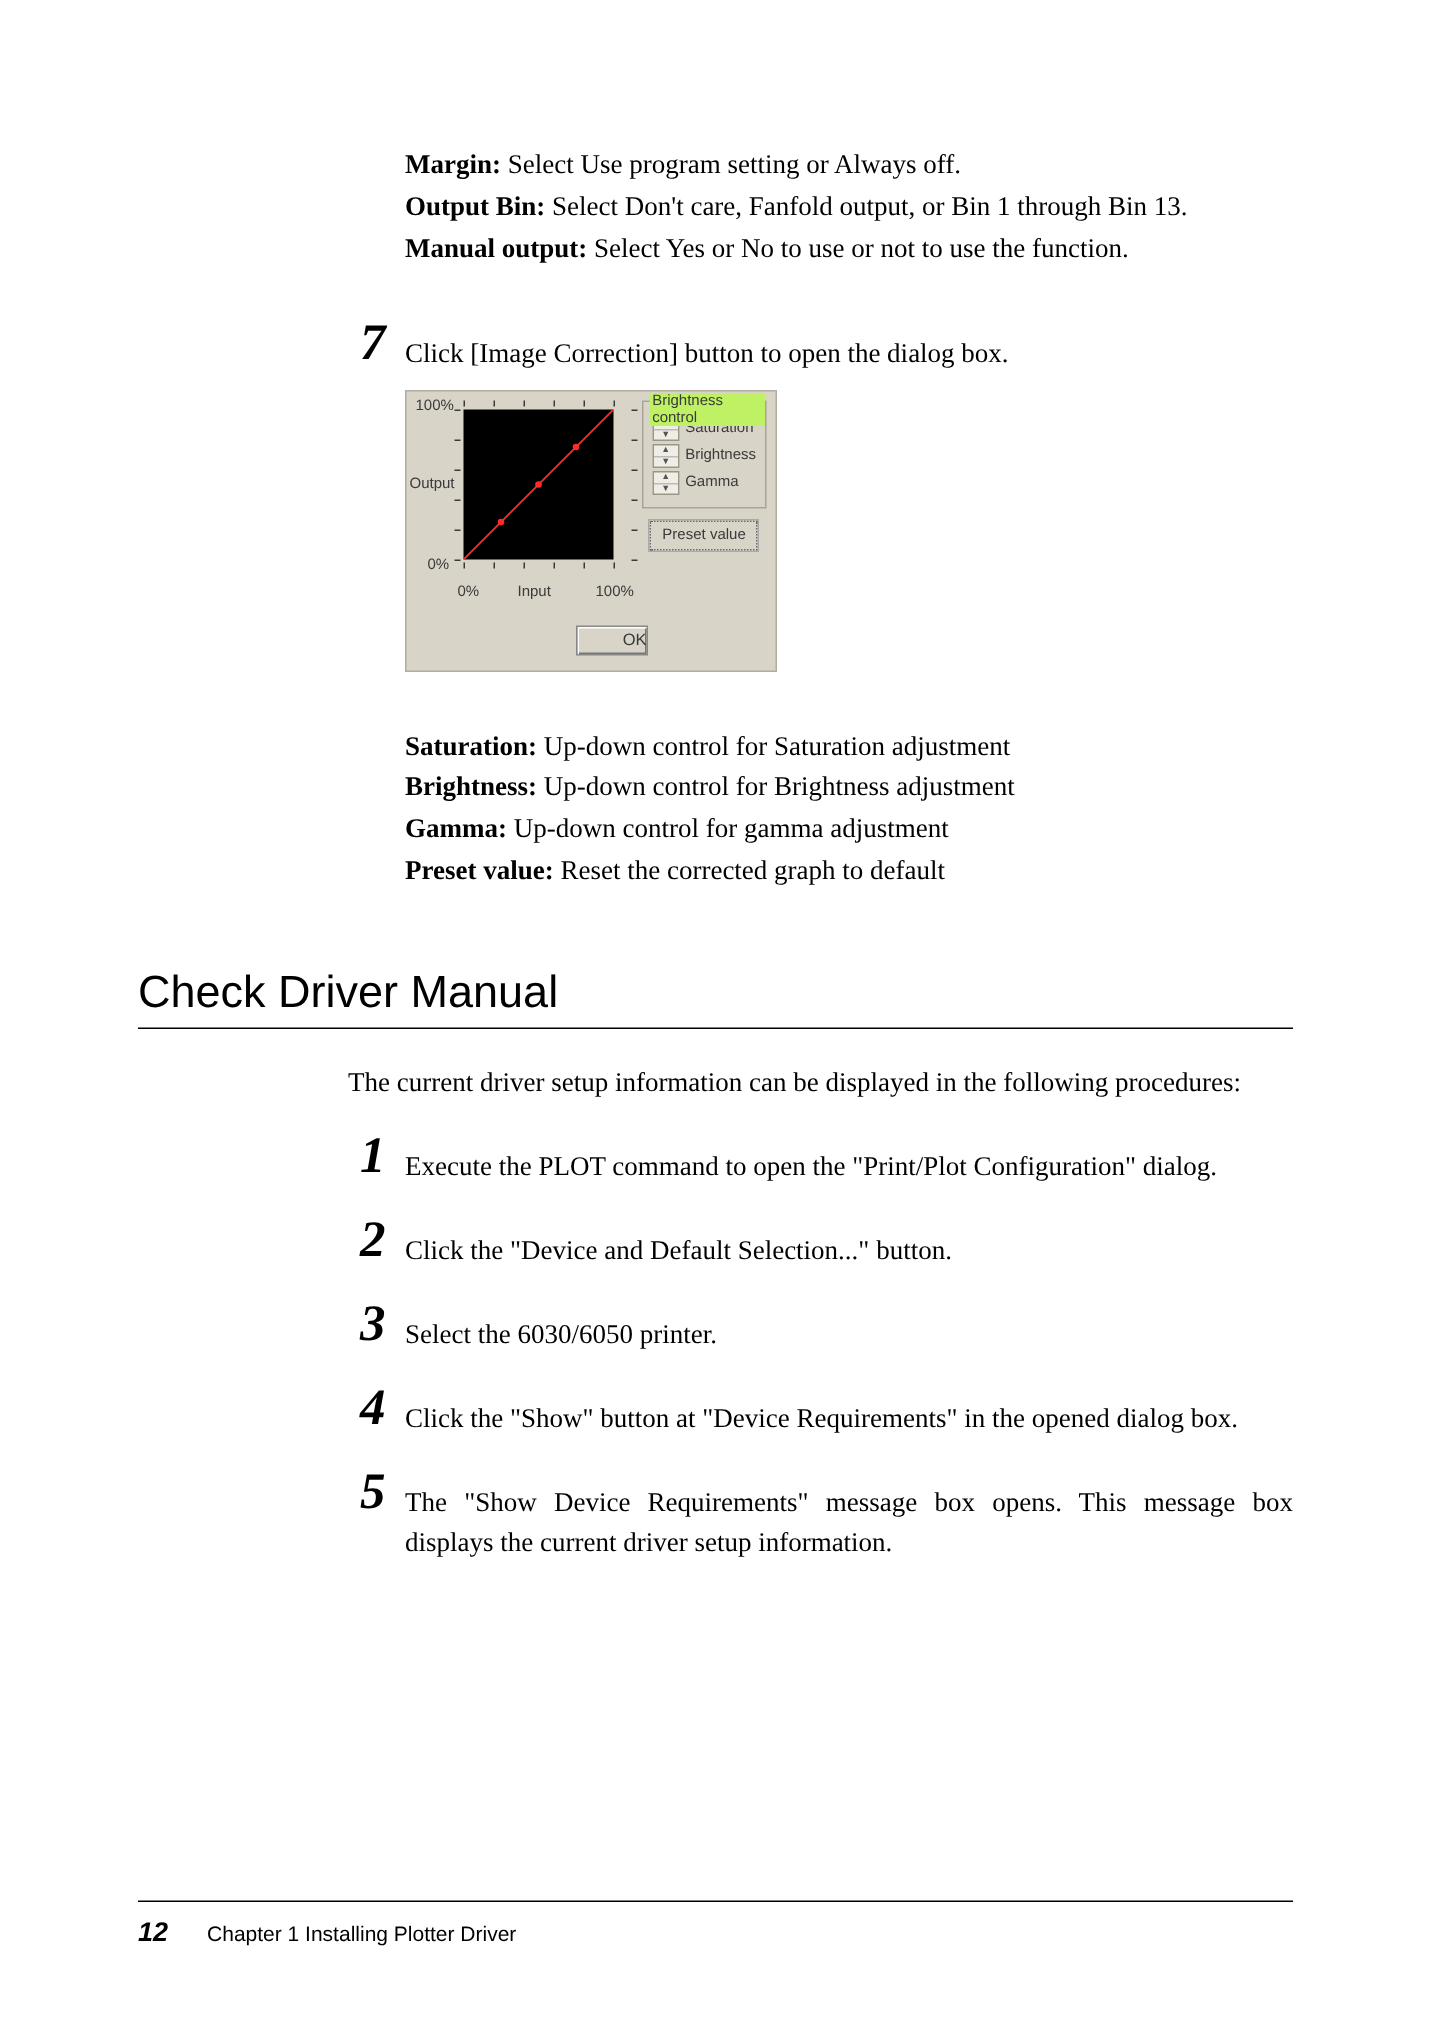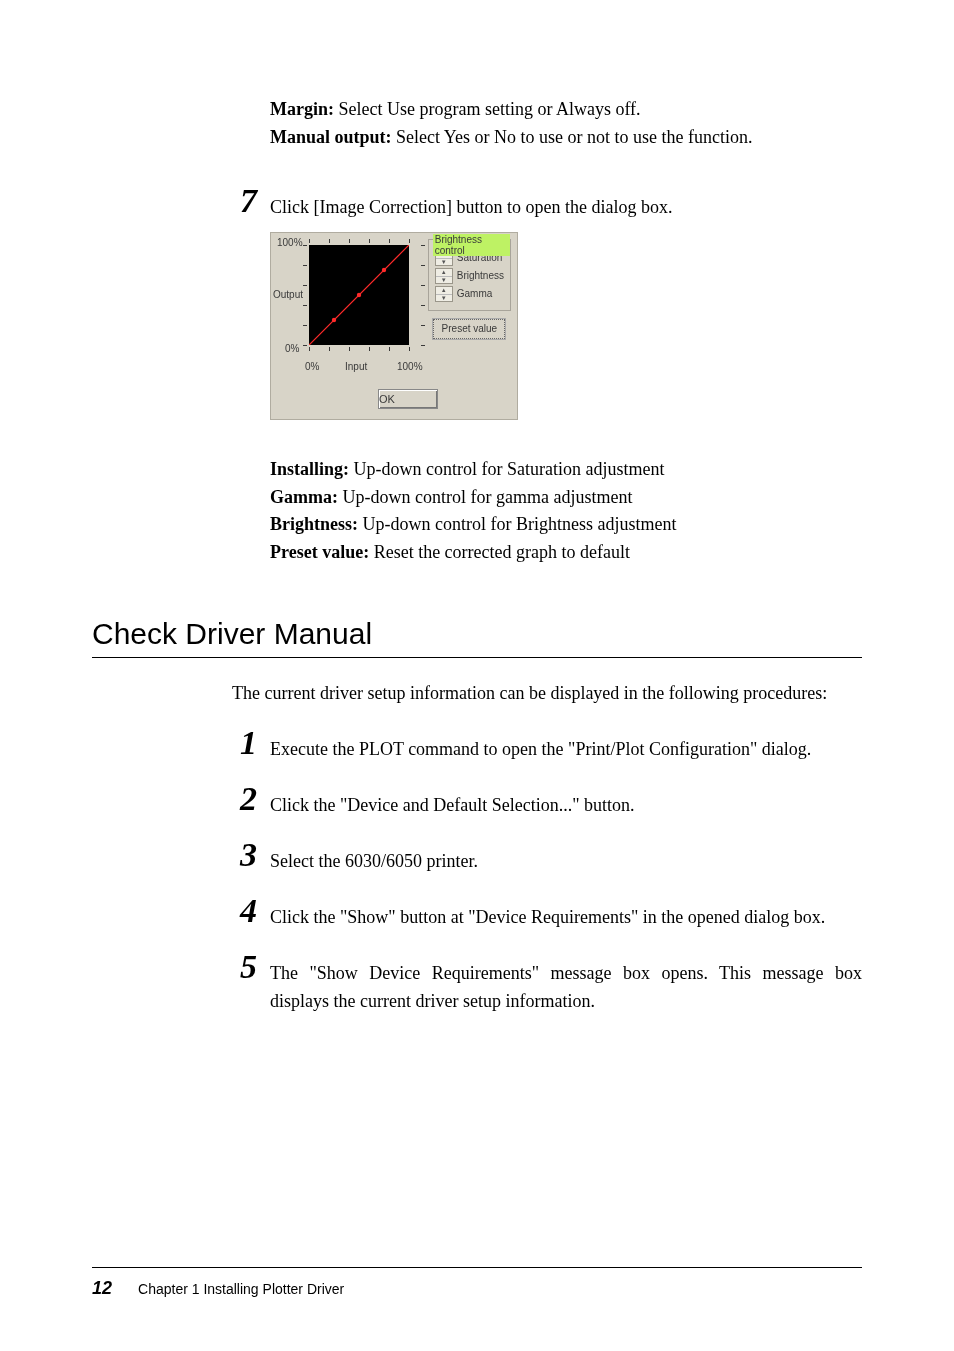--- a/index.html
+++ b/index.html
@@ -156,27 +156,27 @@
     text-align: center;
     line-height: 18px;
     margin: 0 auto;
   }
   .ok-row {
     text-align: center;
     padding: 6px 0 10px 0;
   }
   .ok-btn {
     display: inline-block;
-    width: 60px;
+    width: 48px;
     height: 20px;
     background: #d8d4c8;
     border: 1px solid #888;
     box-shadow: 1px 1px 0 #fff inset, -1px -1px 0 #777 inset;
     font-size: 11px;
-    text-align: left;
+    text-align: right;
     line-height: 18px;
     margin-left: 28px;
   }
   .after-image-para {
     margin-left: 178px;
     font-size: 18px;
     line-height: 1.55;
     text-align: justify;
     margin-top: 4px;
   }
@@ -219,20 +219,23 @@
     font-size: 14px;
   }
 </style>
 </head>
 <body>
 
 <div class="page">
 
   <div class="indent-block">
     <p class="para-line"><span class="bold">Margin:</span><span> Select Use program setting or Always off.</span></p>
+  </div>
+  <div class="indent-block">
+    <p class="para-line"><span class="bold">Output Bin:</span><span> Select Don't care, Fanfold output, or Bin 1 through Bin 13.</span></p>
   </div>
   <div class="indent-block">
     <p class="para-line"><span class="bold">Manual output:</span><span> Select Yes or No to use or not to use the function.</span></p>
   </div>
 
   <div class="step" style="margin-top:32px;">
     <div class="step-num">7</div>
     <div class="step-text">Click [Image Correction] button to open the dialog box.</div>
   </div>
 
@@ -318,27 +321,27 @@
       <div class="ok-row">
         <div class="ok-btn">OK</div>
       </div>
     </div>
   </div>
 
 
   <div class="spacer"></div>
 
   <div class="indent-block">
-    <p class="para-line"><span class="bold">Installing:</span><span> Up-down control for Saturation adjustment</span></p>
+    <p class="para-line"><span class="bold">Saturation:</span><span> Up-down control for Saturation adjustment</span></p>
+  </div>
+  <div class="indent-block">
+    <p class="para-line"><span class="bold">Brightness:</span><span> Up-down control for Brightness adjustment</span></p>
   </div>
   <div class="indent-block">
     <p class="para-line"><span class="bold">Gamma:</span><span> Up-down control for gamma adjustment</span></p>
-  </div>
-  <div class="indent-block">
-    <p class="para-line"><span class="bold">Brightness:</span><span> Up-down control for Brightness adjustment</span></p>
   </div>
   <div class="indent-block">
     <p class="para-line"><span class="bold">Preset value:</span><span> Reset the corrected graph to default</span></p>
   </div>
 
   <h2 class="section-heading">Check Driver Manual</h2>
 
   <p class="intro-para">The current driver setup information can be displayed in the following procedures:</p>
 
   <div class="step">

